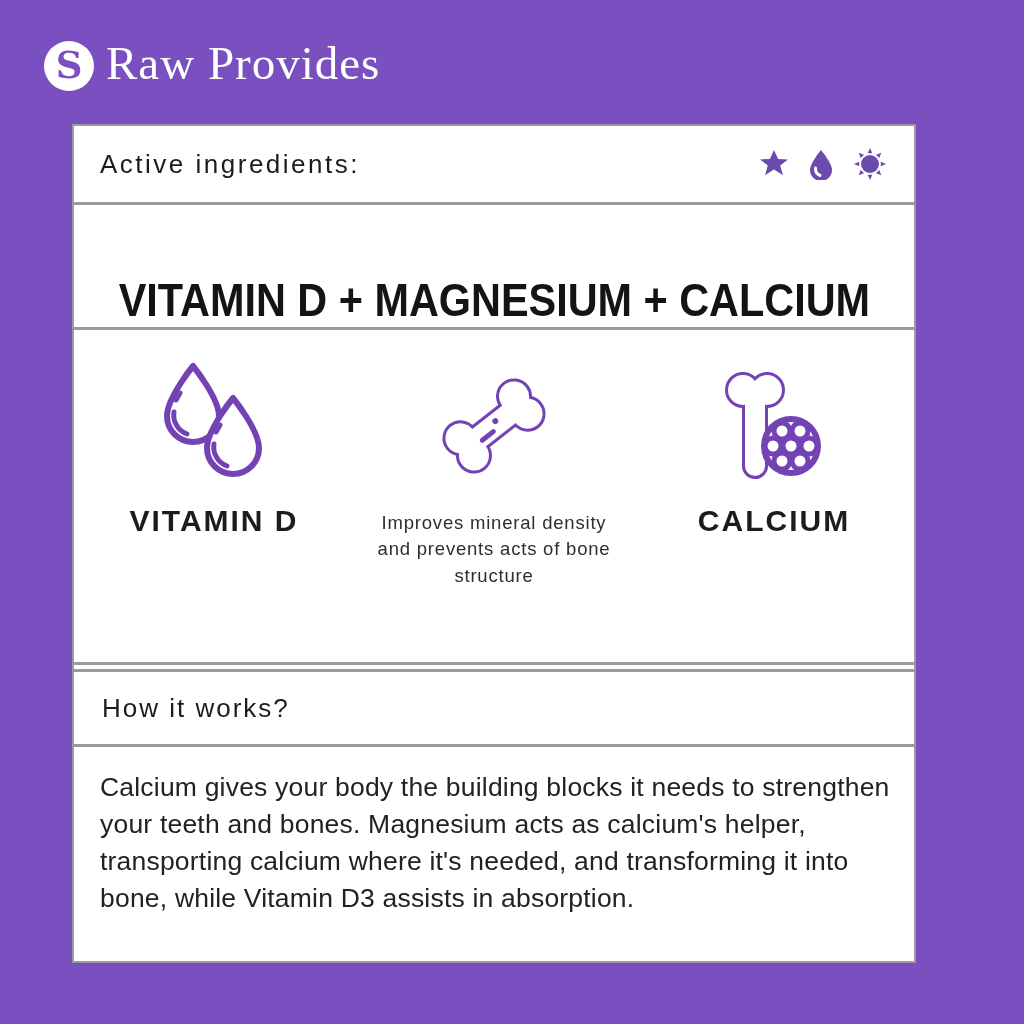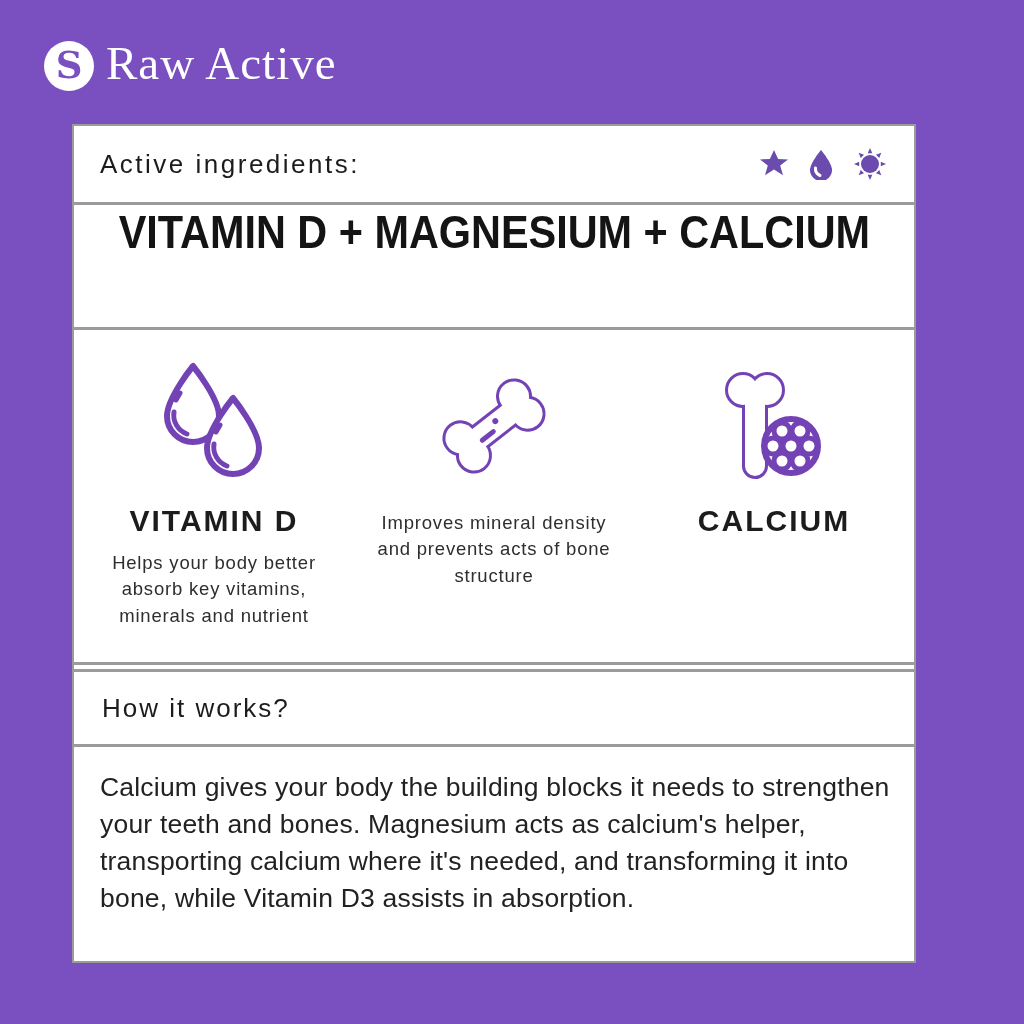--- a/index.html
+++ b/index.html
@@ -32,21 +32,21 @@
   .hr-double{height:10px;border-top:3px solid #9b9b9b;border-bottom:3px solid #9b9b9b;box-sizing:border-box;flex:0 0 auto;background:#fff;}
   
   .sec-active{
     flex:0 0 76px;display:flex;align-items:center;justify-content:space-between;
     padding:0 26px;
   }
   .active-label{font-size:26px;color:#1c1c1c;letter-spacing:2.5px;}
   .benefit-icons{display:flex;align-items:center;gap:15px;}
   .benefit-icons svg{display:block;}
   
-  .sec-title{flex:0 0 122px;display:flex;align-items:flex-start;justify-content:center;overflow:hidden;}
+  .sec-title{flex:0 0 122px;display:flex;align-items:flex-end;justify-content:center;overflow:hidden;}
   .main-title{
     font-size:46px;font-weight:bold;color:#141414;white-space:nowrap;
     letter-spacing:0px;transform:scaleX(0.9);transform-origin:center;
   }
   
   .sec-cols{flex:0 0 332px;display:flex;padding-top:26px;box-sizing:border-box;}
   .col{flex:1 1 0;display:flex;flex-direction:column;align-items:center;text-align:center;}
   .col-icon{height:142px;display:flex;align-items:center;justify-content:center;}
   .col-name{font-size:30px;font-weight:bold;color:#1c1c1c;letter-spacing:2px;margin-top:6px;}
   .col-desc{
@@ -58,21 +58,21 @@
   .how-label{font-size:26px;color:#1c1c1c;letter-spacing:2px;}
   
   .sec-body{flex:1 1 auto;padding:22px 12px 0 26px;}
   .body-text{font-size:26.5px;color:#222222;line-height:37px;letter-spacing:0.2px;}
 </style>
 </head>
 <body>
 
 <div class="brand">
   <div class="brand-mark">S</div>
-  <div class="brand-name">Raw Active</div>
+  <div class="brand-name">Raw Provides</div>
 </div>
 
 <div class="card">
 
   <div class="sec-active">
     <div class="active-label">Active ingredients:</div>
     <div class="benefit-icons">
       <span>
         <svg width="32" height="32" viewBox="0 0 32 32">
           <polygon fill="#6B4BAD" points="16,2 20.1,11.1 30,11.4 22.2,17.5 25,27.2 16,21.4 7,27.2 9.8,17.5 2,11.4 11.9,11.1"></polygon>
@@ -126,21 +126,20 @@
             <path d="M13 46 a20 20 0 0 0 13 22" stroke="#7343B5" stroke-width="5" fill="none" stroke-linecap="round"></path>
           </g>
           <g transform="translate(62,42)">
             <use href="#dropP" fill="#ffffff" stroke="#7343B5" stroke-width="6" stroke-linejoin="round"></use>
             <path d="M15 34 l4 -7" stroke="#7343B5" stroke-width="5" fill="none" stroke-linecap="round"></path>
             <path d="M13 46 a20 20 0 0 0 13 22" stroke="#7343B5" stroke-width="5" fill="none" stroke-linecap="round"></path>
           </g>
         </svg>
       </div>
       <div class="col-name">VITAMIN D</div>
-      <div class="col-desc">Helps your body better absorb key vitamins, minerals and nutrient</div>
     </div>
 
     <div class="col">
       <div class="col-icon">
         <svg width="150" height="142" viewBox="0 0 150 142">
           <g transform="translate(75,70) rotate(-38)">
             <g fill="#ffffff" stroke="#7343B5" stroke-width="6">
               <circle cx="-34" cy="-11" r="15"></circle>
               <circle cx="-34" cy="11" r="15"></circle>
               <circle cx="34" cy="-11" r="15"></circle>

